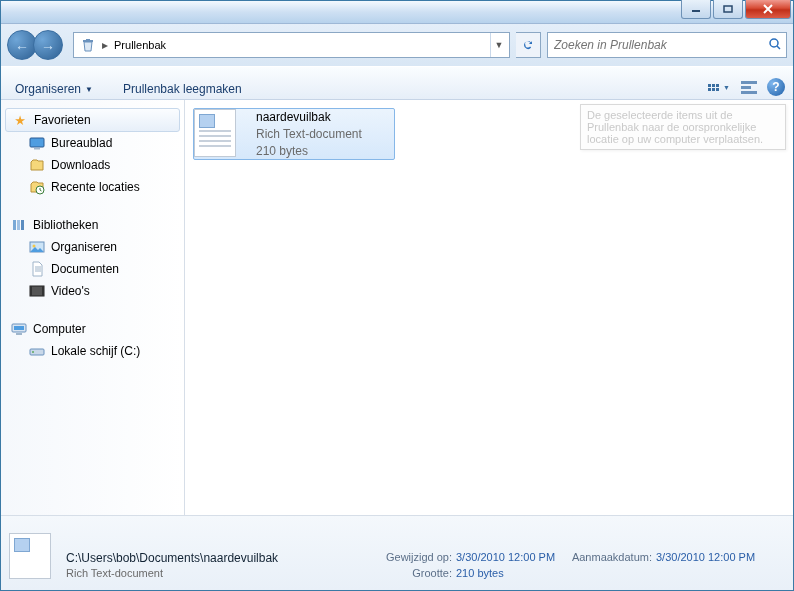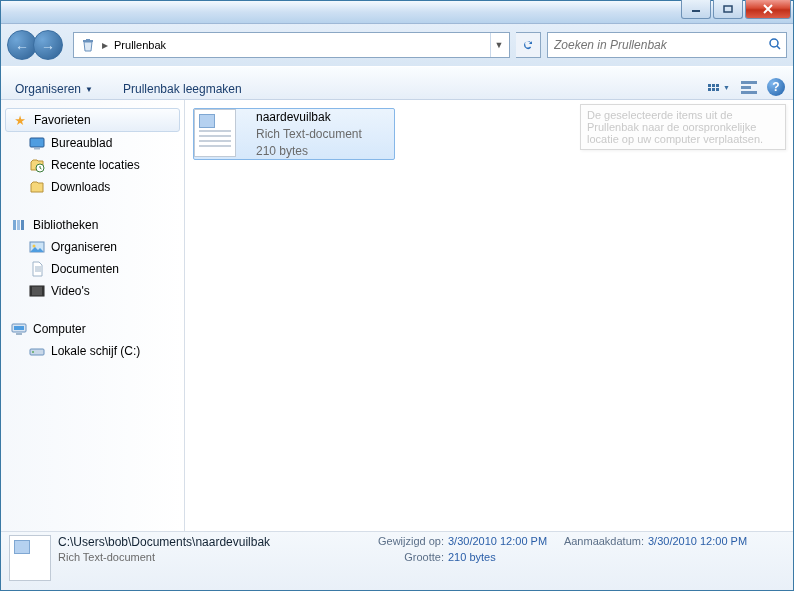--- a/index.html
+++ b/index.html
@@ -39,21 +39,21 @@
 .content{flex:1;padding:8px;position:relative}
 .file{width:200px;display:flex;gap:20px;border:1px solid #86b7e8;background:linear-gradient(to bottom,#ebf4fd,#d6e8fb);border-radius:2px}
 .fileicon{width:40px;height:46px;background:#fff;border:1px solid #c0cad6;position:relative;flex:none}
 .fileicon::before{content:"";position:absolute;top:4px;left:4px;width:14px;height:12px;background:#b5d1f0;border:1px solid #7fa7d2}
 .fileicon .lines{position:absolute;top:20px;left:4px;right:4px}
 .fileicon .lines div{height:2px;background:#c7d0db;margin-bottom:3px}
 .fileinfo{font-size:12px;line-height:1.4}
 .fileinfo .fname{color:#000}
 .fileinfo .ftype,.fileinfo .fsize{color:#6a6a6a}
 .tooltip{position:absolute;left:395px;top:4px;width:192px;background:#fdfdfd;border:1px solid #d9d9d9;padding:4px 6px;font-size:11px;color:#c9c9c9;box-shadow:1px 1px 3px rgba(0,0,0,.06)}
-.details{height:52px;border-top:1px solid #d6dee8;background:linear-gradient(to bottom,#f4f8fc,#e9f0f8);display:flex;align-items:flex-start;padding:3px 8px;gap:7px}
+.details{height:52px;border-top:1px solid #d6dee8;background:linear-gradient(to bottom,#f4f8fc,#e9f0f8);display:flex;align-items:flex-end;padding:11px 8px;gap:15px}
 .details .thumb{width:40px;height:44px;background:#fff;border:1px solid #c0cad6;position:relative;flex:none}
 .details .thumb::before{content:"";position:absolute;top:4px;left:4px;width:14px;height:12px;background:#b5d1f0;border:1px solid #7fa7d2}
 .details .txt{flex:1;display:grid;grid-template-columns:300px 200px 220px;grid-template-rows:auto auto;font-size:11px;row-gap:2px}
 .details .title{font-size:12px;color:#123;grid-column:1}
 .details .sub{color:#6a6a6a;grid-column:1}
 .details .kv{display:flex;gap:4px;align-items:baseline}
 .details .k{color:#5b6f88;text-align:right;min-width:86px}
 .details .v{color:#2a5ea8}
 .help{width:18px;height:18px;border-radius:50%;background:radial-gradient(circle at 30% 30%,#7fb7ee,#1e5fa8);color:#fff;display:flex;align-items:center;justify-content:center;font-weight:bold;font-size:12px}
 .viewctl{display:flex;align-items:center;gap:2px;border:1px solid transparent;padding:1px}
@@ -169,33 +169,33 @@
                 <rect x="1" y="3" width="14" height="9" rx="1" fill="#4f9de0" stroke="#2a5b93"></rect>
                 <rect x="5" y="13" width="6" height="1.5" fill="#9fb6cc"></rect>
               </svg>
             </span>
             <span>Bureaublad</span>
           </div>
         <div class="item">
             <span class="ico">
               <svg width="16" height="16" viewBox="0 0 16 16">
                 <path d="M2 5l2-2h4l1 1h5v9H2z" fill="#f6d77a" stroke="#b8923b"></path>
+              </svg>
+            </span>
+            <span>Downloads</span>
+          </div>
+        <div class="item">
+            <span class="ico">
+              <svg width="16" height="16" viewBox="0 0 16 16">
+                <path d="M2 5l2-2h4l1 1h5v9H2z" fill="#f6d77a" stroke="#b8923b"></path>
                 <circle cx="11" cy="11" r="4" fill="#fff" stroke="#3a7c3a"></circle>
                 <path d="M11 9v2l1.5 1" stroke="#3a7c3a" fill="none"></path>
               </svg>
             </span>
             <span>Recente locaties</span>
-          </div>
-        <div class="item">
-            <span class="ico">
-              <svg width="16" height="16" viewBox="0 0 16 16">
-                <path d="M2 5l2-2h4l1 1h5v9H2z" fill="#f6d77a" stroke="#b8923b"></path>
-              </svg>
-            </span>
-            <span>Downloads</span>
           </div>
       </div>
       <div class="group">
         <div class="hdr">
             <span class="ico">
               <svg width="16" height="16" viewBox="0 0 16 16">
                 <rect x="2" y="3" width="3" height="10" fill="#79a8d6"></rect>
                 <rect x="6" y="3" width="3" height="10" fill="#9fc1e4"></rect>
                 <rect x="10" y="3" width="3" height="10" fill="#5b8cc0"></rect>
               </svg>

